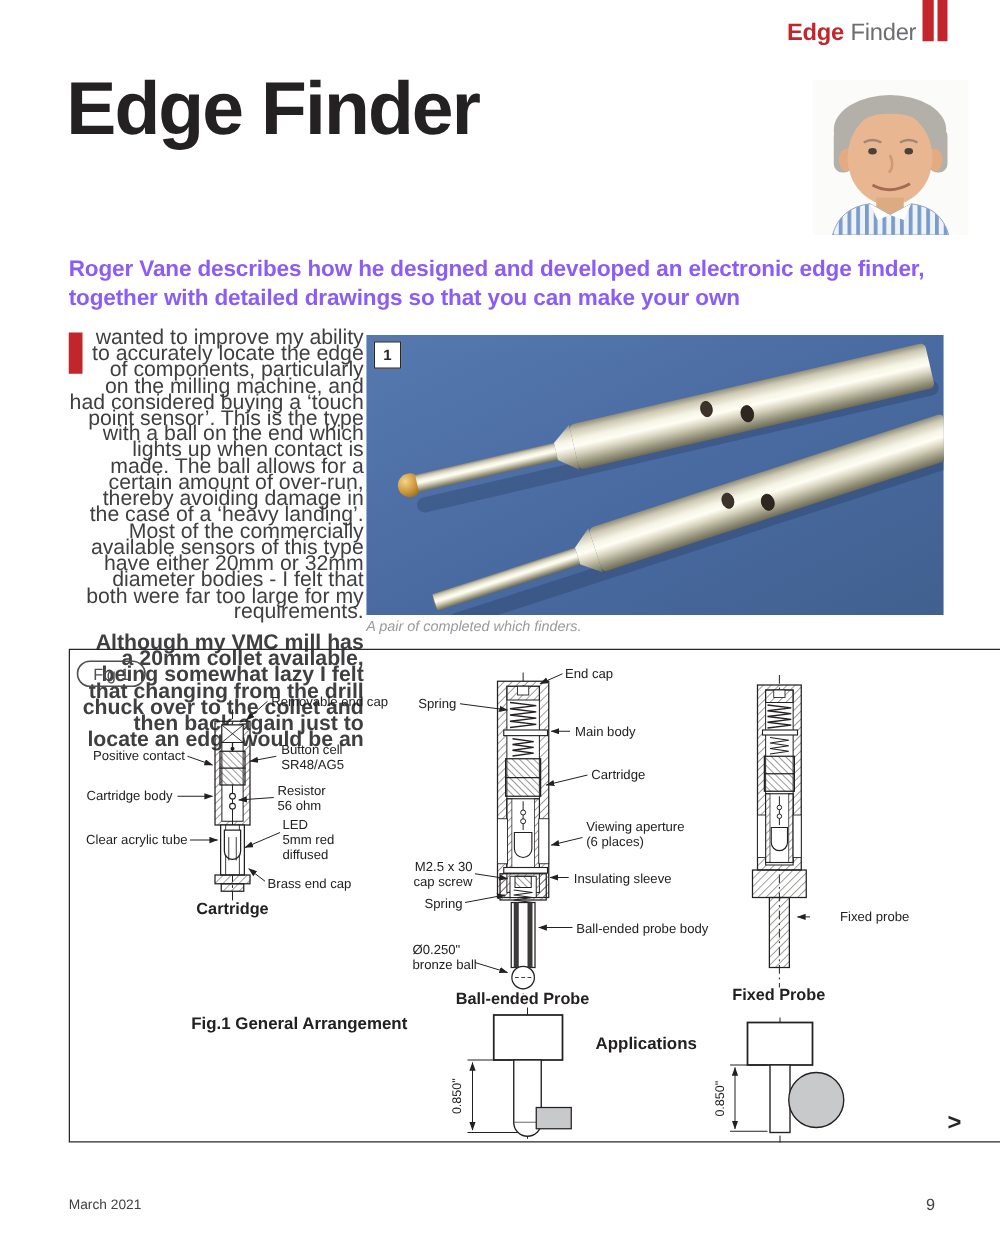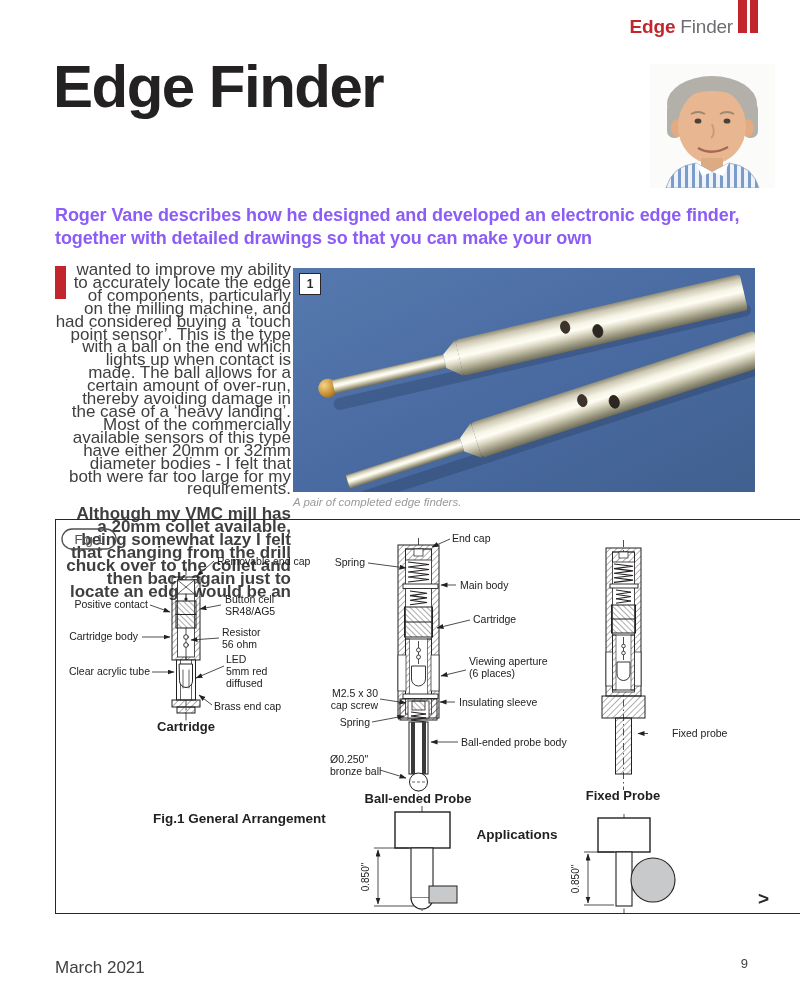--- a/index.html
+++ b/index.html
@@ -33,21 +33,21 @@
   .badge{top:273px;left:299px;width:20px;height:20px;background:#fff;border:1.5px solid #2a2627;
          font-size:12px;font-weight:bold;color:#2a2627;display:flex;align-items:center;justify-content:center;}
   .caption{top:496px;left:293px;width:462px;font-size:11.5px;font-style:italic;color:#97999c;}
 
   
   .figbox{top:519px;left:55px;width:799px;height:395px;border:1.5px solid #2a2627;box-sizing:border-box;}
   .figbox svg{position:absolute;left:-1.5px;top:-1.5px;}
   .chev{top:888px;left:758px;font-size:19px;font-weight:bold;color:#2a2627;cursor:pointer;}
 
   
-  .footdate{top:958px;left:55px;font-size:17px;color:#414042;}
+  .footdate{top:958px;left:55px;font-size:11px;color:#414042;}
   .footpage{top:956px;left:648px;width:100px;text-align:right;font-size:13px;color:#414042;}
 
   svg text{font-family:"Liberation Sans",sans-serif;fill:#232021;}
   .lbl{font-size:10.5px;}
   .cap{font-size:13px;font-weight:bold;}
   .cap2{font-size:13.5px;font-weight:bold;}
   .dim{font-size:10px;}
   .figtagtext{font-size:13px;fill:#4f4f51;}
 </style>
 </head>
@@ -139,21 +139,21 @@
         <ellipse cx="2" cy="0" rx="3" ry="7" fill="#7e7b66"></ellipse>
         <rect x="0" y="-7" width="120" height="14" fill="url(#metal)"></rect>
         <polygon points="120,-7 135,-18.5 135,18.5 120,7" fill="url(#metal)"></polygon>
         <rect x="135" y="-18.5" width="298" height="37" rx="4" fill="url(#metal)"></rect>
         <ellipse cx="248" cy="-5" rx="4.6" ry="6.2" fill="#3d332a" stroke="#20180f" stroke-width="0.6"></ellipse>
         <ellipse cx="278" cy="6" rx="5" ry="6.6" fill="#2e2620" stroke="#20180f" stroke-width="0.6"></ellipse>
       </g>
     </svg>
   </div>
   <div class="abs badge">1</div>
-  <div class="abs caption">A pair of completed edge finders.</div>
+  <div class="abs caption">A pair of completed which finders.</div>
 
   <div class="abs figbox">
     <svg width="693" height="395" viewBox="55 519 693 395">
       <defs>
         <pattern id="h1" width="4.5" height="4.5" patternUnits="userSpaceOnUse" patternTransform="rotate(45)">
           <line x1="0" y1="0" x2="0" y2="4.5" stroke="#55534f" stroke-width="0.9"></line>
         </pattern>
         <pattern id="h2" width="4" height="4" patternUnits="userSpaceOnUse" patternTransform="rotate(-45)">
           <line x1="0" y1="0" x2="0" y2="4" stroke="#4a4846" stroke-width="0.9"></line>
         </pattern>

